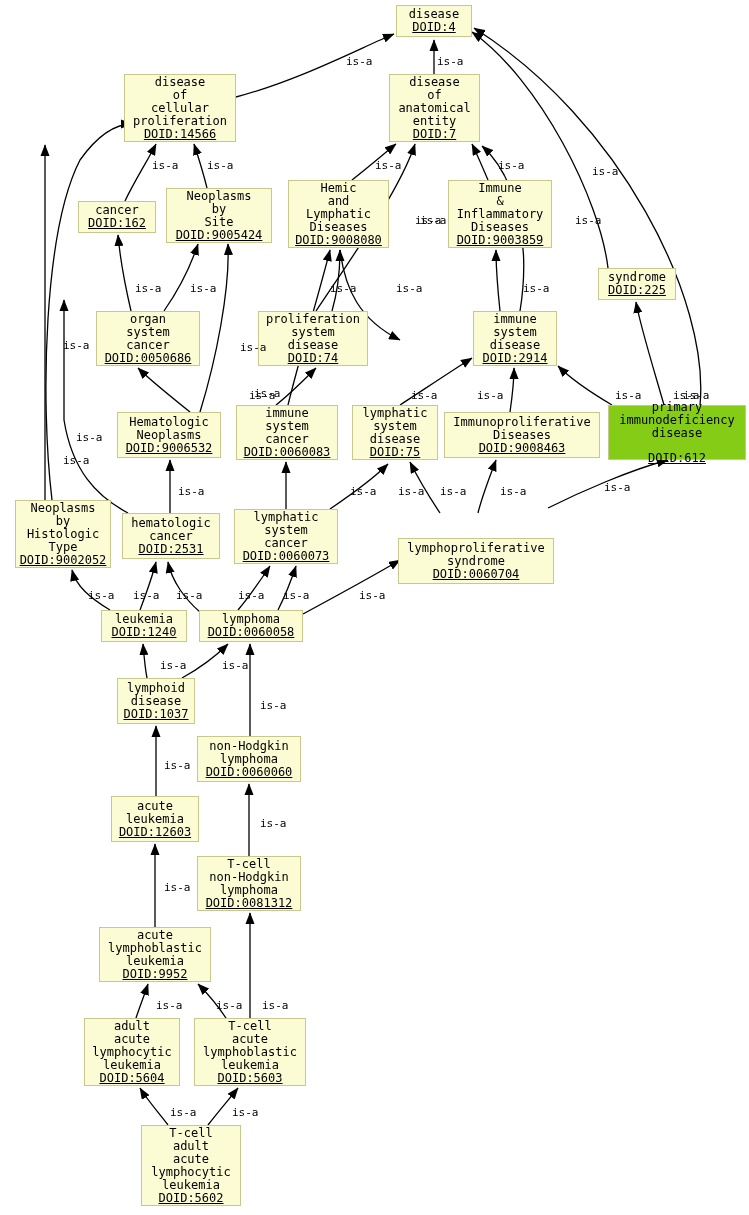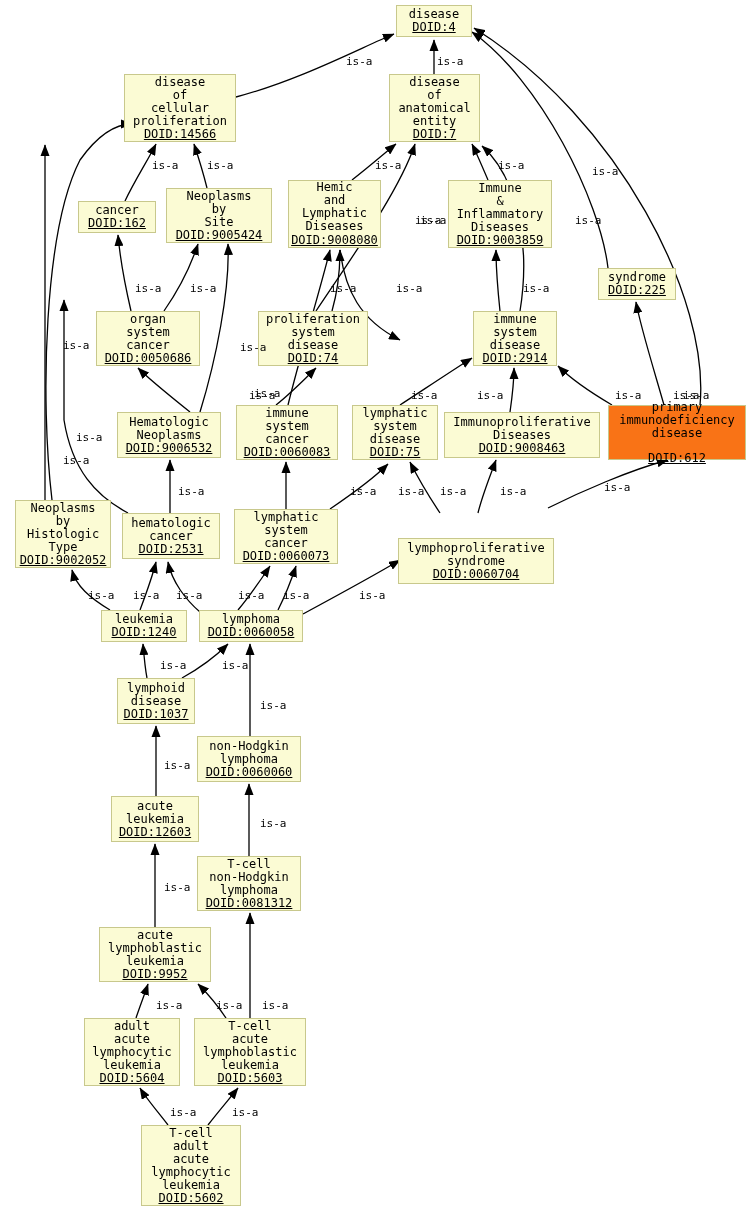--- a/index.html
+++ b/index.html
@@ -117,21 +117,21 @@
 cellular
 proliferation</span><span class="nid">DOID:14566</span></div>
       <div class="node" style="left: 389px; top: 74px; width: 91px; height: 68px; background: rgb(251, 251, 212); border-color: rgb(200, 200, 140);"><span class="nlabel">disease
 of
 anatomical
 entity</span><span class="nid">DOID:7</span></div>
       <div class="node" style="left: 78px; top: 201px; width: 78px; height: 32px; background: rgb(251, 251, 212); border-color: rgb(200, 200, 140);"><span class="nlabel">cancer</span><span class="nid">DOID:162</span></div>
       <div class="node" style="left: 166px; top: 188px; width: 106px; height: 55px; background: rgb(251, 251, 212); border-color: rgb(200, 200, 140);"><span class="nlabel">Neoplasms
 by
 Site</span><span class="nid">DOID:9005424</span></div>
-      <div class="node" style="left: 288px; top: 180px; width: 93px; height: 68px; background: rgb(251, 251, 212); border-color: rgb(200, 200, 140); justify-content: space-between;"><span class="nlabel">Hemic
+      <div class="node" style="left: 288px; top: 180px; width: 101px; height: 68px; background: rgb(251, 251, 212); border-color: rgb(200, 200, 140);"><span class="nlabel">Hemic
 and
 Lymphatic
 Diseases</span><span class="nid">DOID:9008080</span></div>
       <div class="node" style="left: 448px; top: 180px; width: 104px; height: 68px; background: rgb(251, 251, 212); border-color: rgb(200, 200, 140);"><span class="nlabel">Immune
 &amp;
 Inflammatory
 Diseases</span><span class="nid">DOID:9003859</span></div>
       <div class="node" style="left: 598px; top: 268px; width: 78px; height: 32px; background: rgb(251, 251, 212); border-color: rgb(200, 200, 140);"><span class="nlabel">syndrome</span><span class="nid">DOID:225</span></div>
       <div class="node" style="left: 96px; top: 311px; width: 104px; height: 55px; background: rgb(251, 251, 212); border-color: rgb(200, 200, 140);"><span class="nlabel">organ
 system
@@ -145,21 +145,21 @@
       <div class="node" style="left: 117px; top: 412px; width: 104px; height: 46px; background: rgb(251, 251, 212); border-color: rgb(200, 200, 140);"><span class="nlabel">Hematologic
 Neoplasms</span><span class="nid">DOID:9006532</span></div>
       <div class="node" style="left: 236px; top: 405px; width: 102px; height: 55px; background: rgb(251, 251, 212); border-color: rgb(200, 200, 140);"><span class="nlabel">immune
 system
 cancer</span><span class="nid">DOID:0060083</span></div>
       <div class="node" style="left: 352px; top: 405px; width: 86px; height: 55px; background: rgb(251, 251, 212); border-color: rgb(200, 200, 140);"><span class="nlabel">lymphatic
 system
 disease</span><span class="nid">DOID:75</span></div>
       <div class="node" style="left: 444px; top: 412px; width: 156px; height: 46px; background: rgb(251, 251, 212); border-color: rgb(200, 200, 140);"><span class="nlabel">Immunoproliferative
 Diseases</span><span class="nid">DOID:9008463</span></div>
-      <div class="node" style="left: 608px; top: 405px; width: 138px; height: 55px; background: #f97316; border-color: rgb(200, 200, 140); gap: 12px;"><span class="nlabel">primary
+      <div class="node" style="left: 608px; top: 405px; width: 138px; height: 55px; background: #84cc16; border-color: rgb(200, 200, 140); gap: 12px;"><span class="nlabel">primary
 immunodeficiency
 disease</span><span class="nid">DOID:612</span></div>
       <div class="node" style="left: 15px; top: 500px; width: 96px; height: 68px; background: rgb(251, 251, 212); border-color: rgb(200, 200, 140);"><span class="nlabel">Neoplasms
 by
 Histologic
 Type</span><span class="nid">DOID:9002052</span></div>
       <div class="node" style="left: 122px; top: 513px; width: 98px; height: 46px; background: rgb(251, 251, 212); border-color: rgb(200, 200, 140);"><span class="nlabel">hematologic
 cancer</span><span class="nid">DOID:2531</span></div>
       <div class="node" style="left: 234px; top: 509px; width: 104px; height: 55px; background: rgb(251, 251, 212); border-color: rgb(200, 200, 140);"><span class="nlabel">lymphatic
 system

